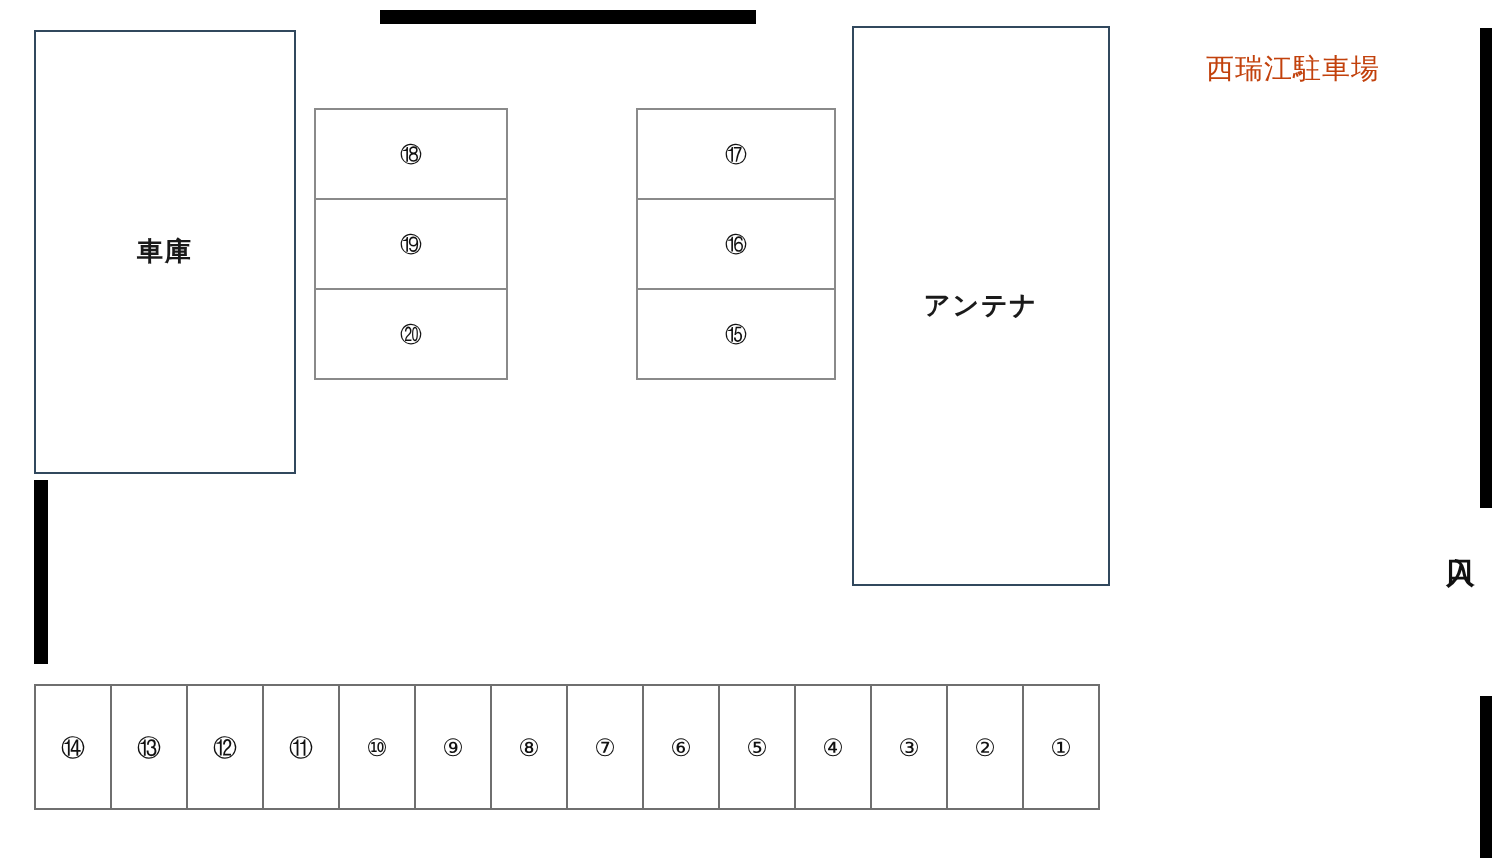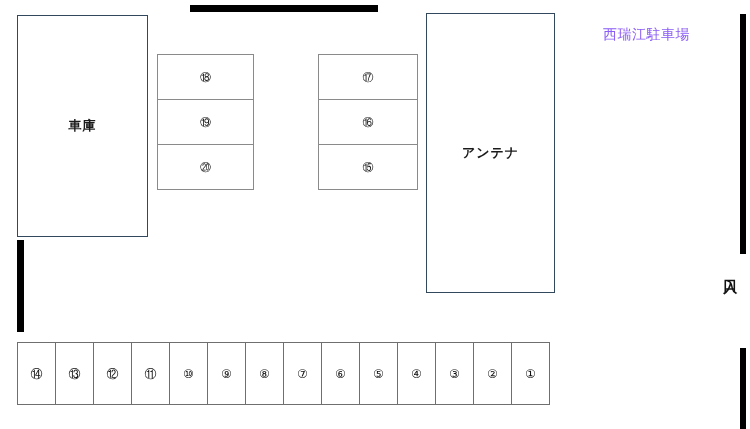--- a/index.html
+++ b/index.html
@@ -144,21 +144,21 @@
   .stall-stack .stall-number {
     font-size: 11px;
   }
 
   
   .lot-title {
     position: absolute;
     left: 603px;
     top: 26px;
     font-size: 14px;
-    color: #8b5cf6;
+    color: #c2410c;
     letter-spacing: 0.5px;
     white-space: nowrap;
   }
   .entrance-label {
     position: absolute;
     left: 723px;
     top: 268px;
     font-size: 14px;
     font-weight: bold;
     color: #111111;

